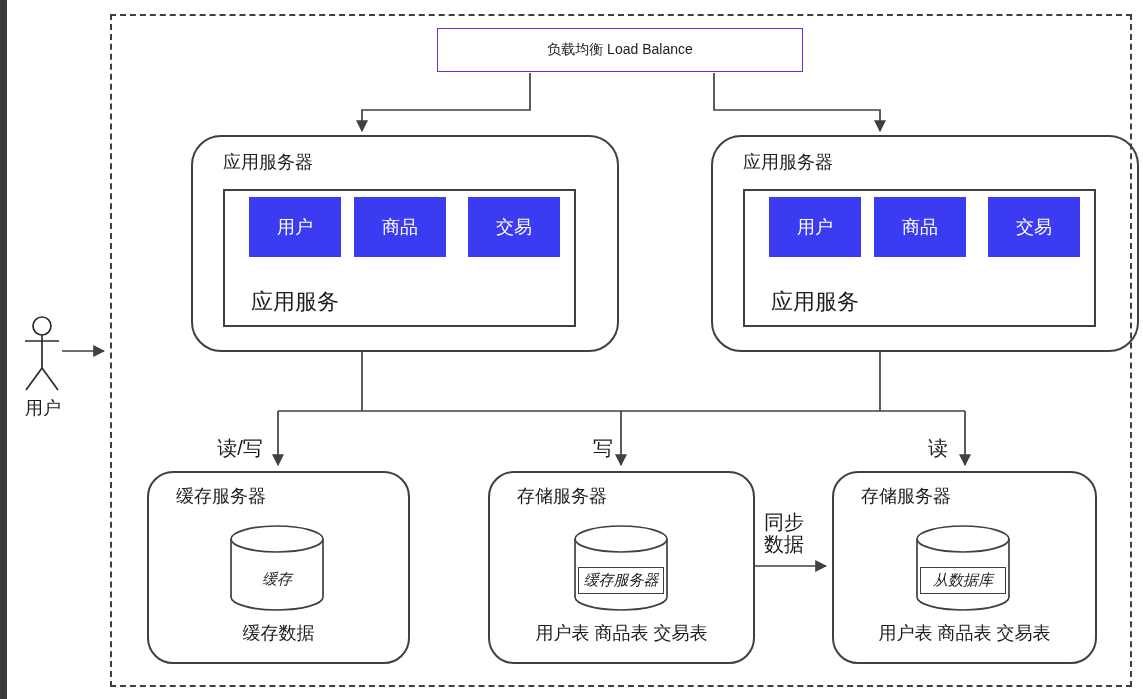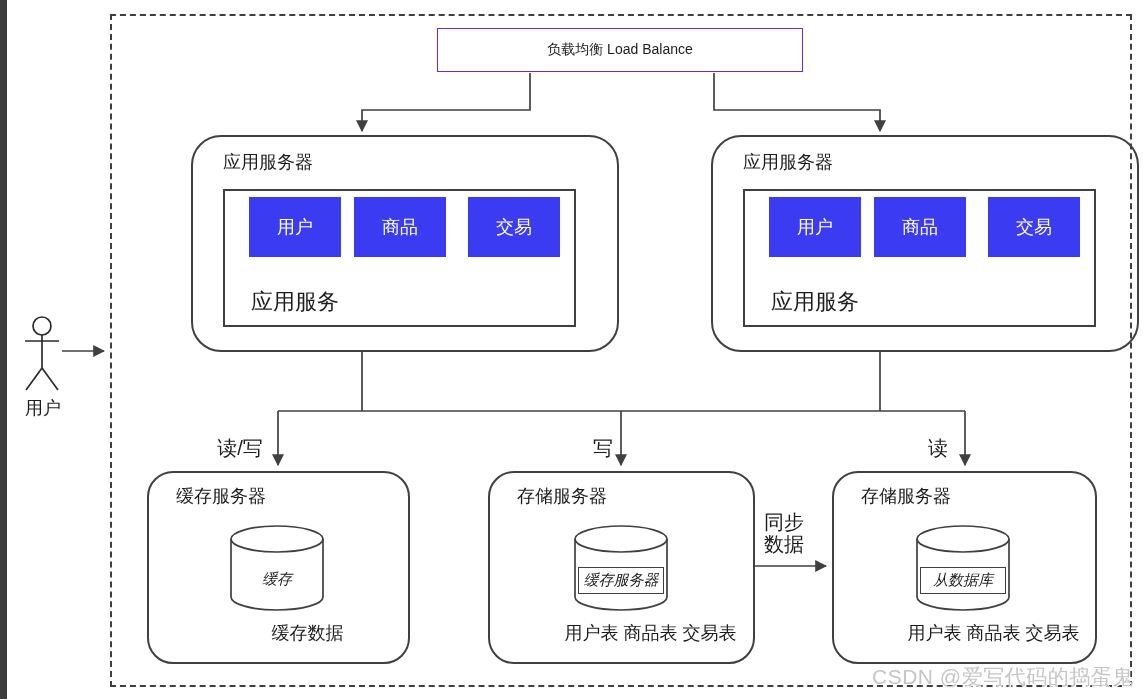--- a/index.html
+++ b/index.html
@@ -19,21 +19,21 @@
   .app-box .app-title{position:absolute;left:30px;top:13px;font-size:18px;}
   .inner-rect{position:absolute;left:30px;top:52px;width:349px;height:134px;border:2px solid #404040;}
   .module{
     position:absolute;top:6px;width:92px;height:60px;background:var(--module-blue,#3b3bf2);
     color:#ffffff;display:flex;align-items:center;justify-content:center;font-size:18px;
   }
   .m0{left:24px}.m1{left:129px}.m2{left:243px}
   .service-label{position:absolute;left:26px;top:96px;font-size:22px;}
   .store-box{top:471px;height:189px;border:2px solid #404040;border-radius:26px;z-index:2;}
   .store-title{position:absolute;left:27px;top:11px;font-size:18px;}
-  .store-caption{position:absolute;left:0;top:148px;width:100%;text-align:center;font-size:18px;white-space:nowrap;margin-left:29px;}
+  .store-caption{position:absolute;left:0;top:148px;width:100%;text-align:center;font-size:18px;white-space:nowrap;}
   .db-label{z-index:3;font-size:15px;text-align:center;font-style:italic;}
   .db-label.boxed{border:1.5px solid #404040;background:#ffffff;line-height:24px;height:25px;}
   .edge-label{z-index:3;font-size:20px;text-align:center;white-space:nowrap;}
   .actor-label{left:20px;top:396px;width:46px;text-align:center;font-size:18px;z-index:3;}
   .watermark{
     left:872px;top:663px;z-index:4;font-size:21px;letter-spacing:.5px;white-space:nowrap;
     color:var(--watermark-gray,#c6c6c6);text-shadow:1px 1px 0 #ffffff;
   }
 </style>
 </head>
@@ -138,15 +138,14 @@
   <div class="abs edge-label" style="left:208px;top:435px;width:64px">读/写</div>
   <div class="abs edge-label" style="left:586px;top:435px;width:34px">写</div>
   <div class="abs edge-label" style="left:921px;top:435px;width:34px">读</div>
   <div class="abs edge-label" style="left:764px;top:511px;text-align:left;line-height:22px">
     <div>同步</div>
     <div>数据</div>
   </div>
 
   <div class="abs actor-label">用户</div>
 
-  <div class="abs watermark">CSDN @爱写代码的捣蛋鬼</div>
 
 </div>
 
 </body></html>

